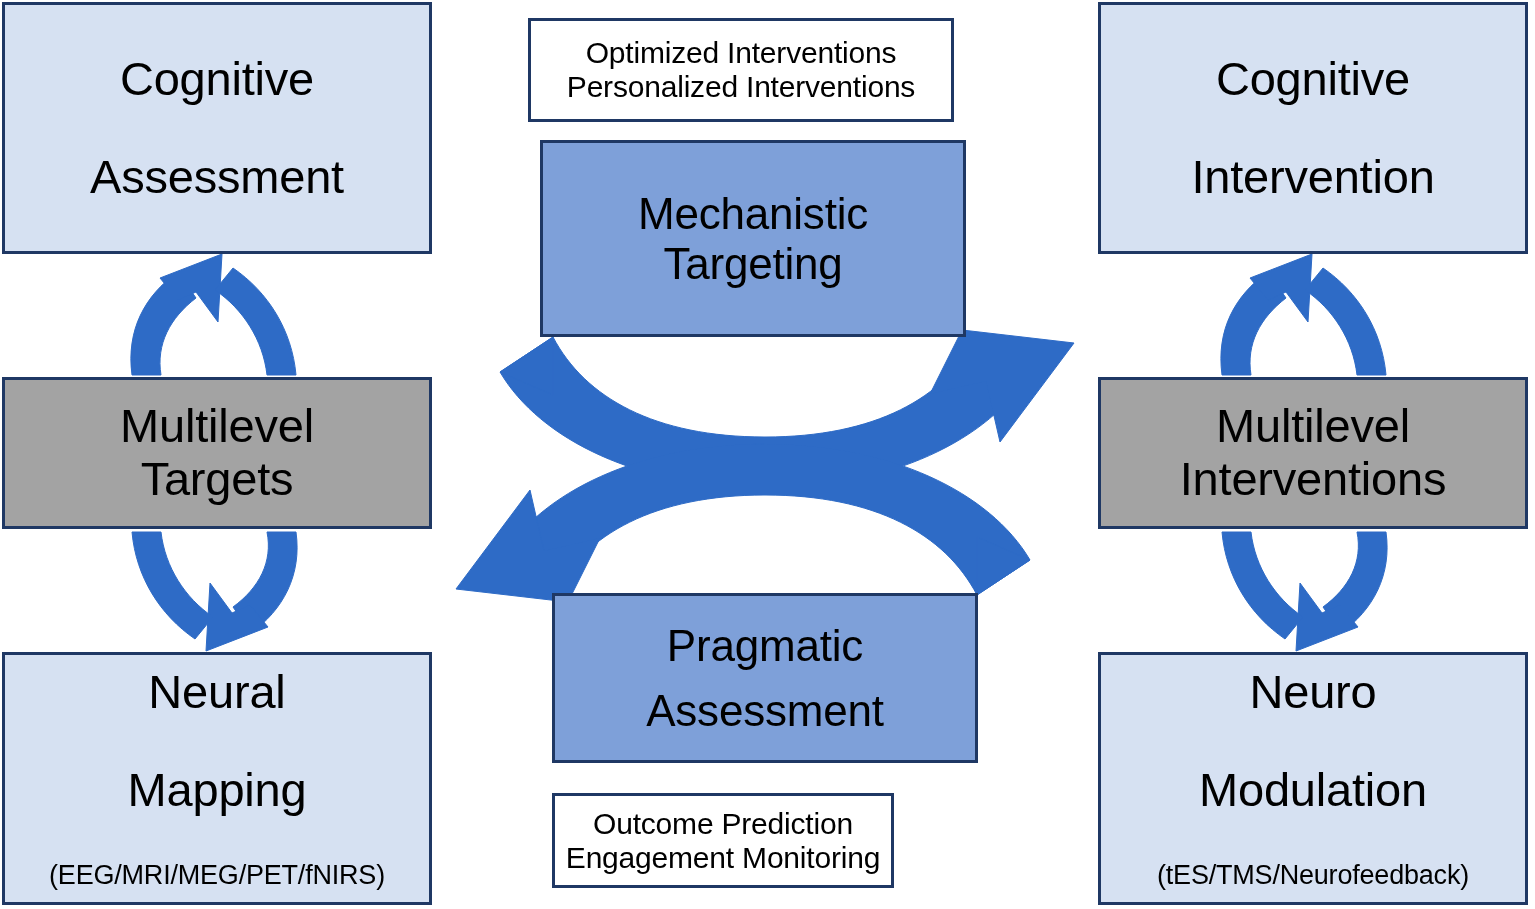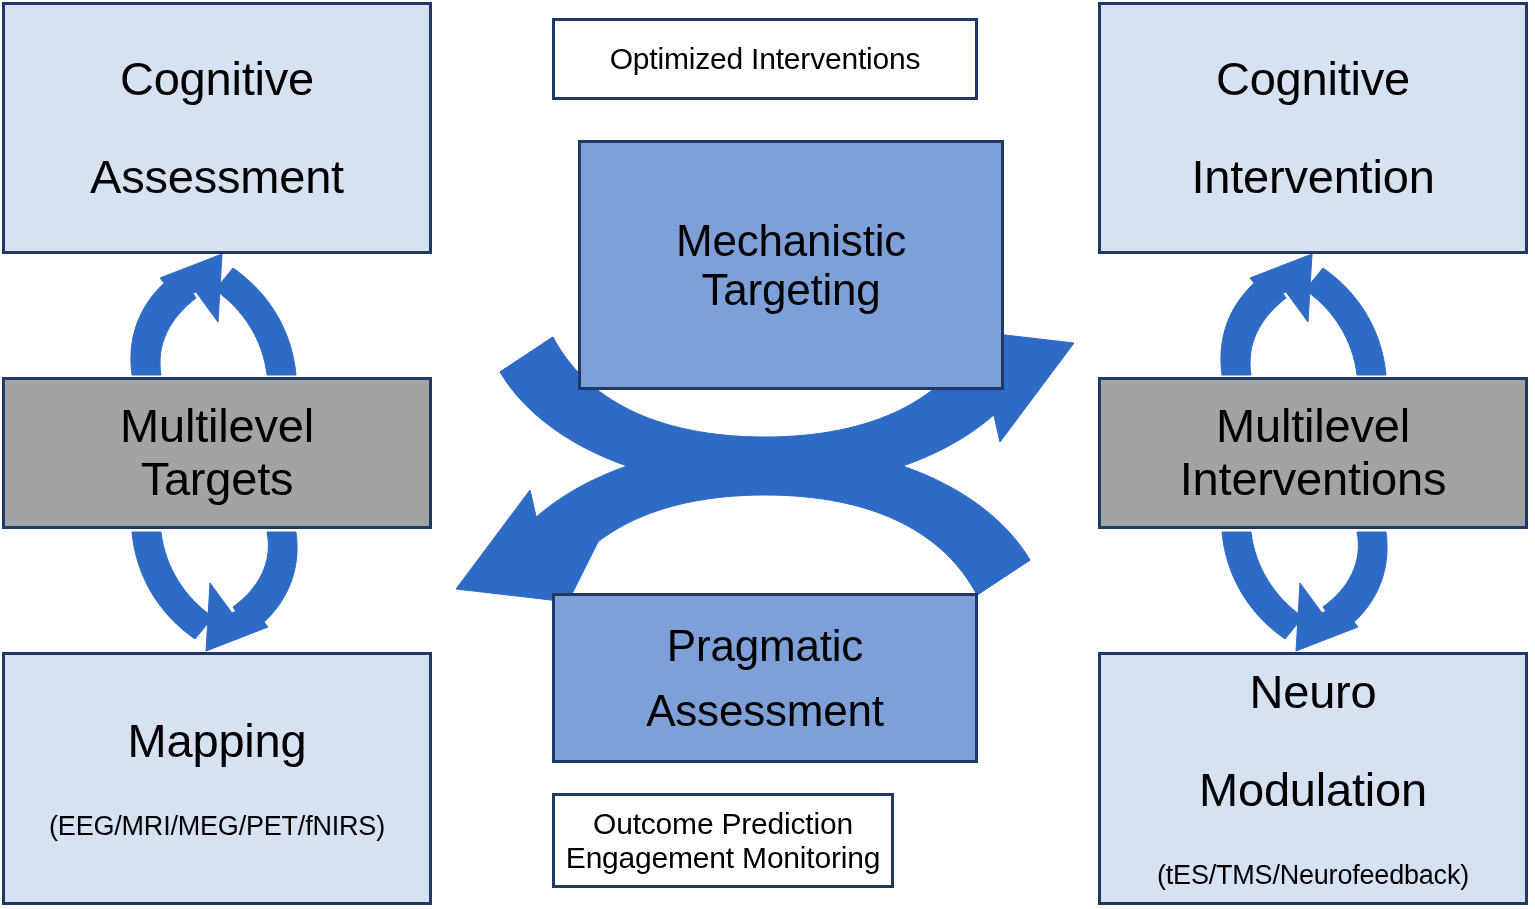--- a/index.html
+++ b/index.html
@@ -194,29 +194,31 @@
     <span class="line">Cognitive</span>
     <span class="line">Assessment</span>
   </div>
 
   <div class="box fill-mid t-xl" style="left:2px; top:377px; width:430px; height:152px;">
     <span class="line">Multilevel</span>
     <span class="line">Targets</span>
   </div>
 
   <div class="box fill-light t-xl" style="left:2px; top:652px; width:430px; height:253px;">
+    <span class="line">Neural</span>
     <span class="line">Mapping</span>
     <span class="sub">(EEG/MRI/MEG/PET/fNIRS)</span>
   </div>
 
-  <div class="box fill-white t-md" style="left:552px; top:18px; width:426px; height:82px;">
+  <div class="box fill-white t-md" style="left:528px; top:18px; width:426px; height:104px;">
     <span class="line">Optimized Interventions</span>
-  </div>
-
-  <div class="box fill-deep t-lg" style="left:578px; top:140px; width:426px; height:250px;">
+    <span class="line">Personalized Interventions</span>
+  </div>
+
+  <div class="box fill-deep t-lg" style="left:540px; top:140px; width:426px; height:197px;">
     <span class="line">Mechanistic</span>
     <span class="line">Targeting</span>
   </div>
 
   <div class="box fill-deep t-lg" style="left:552px; top:593px; width:426px; height:170px;gap:16px;">
     <span class="line">Pragmatic</span>
     <span class="line">Assessment</span>
   </div>
 
   <div class="box fill-white t-md" style="left:552px; top:793px; width:342px; height:95px;">

